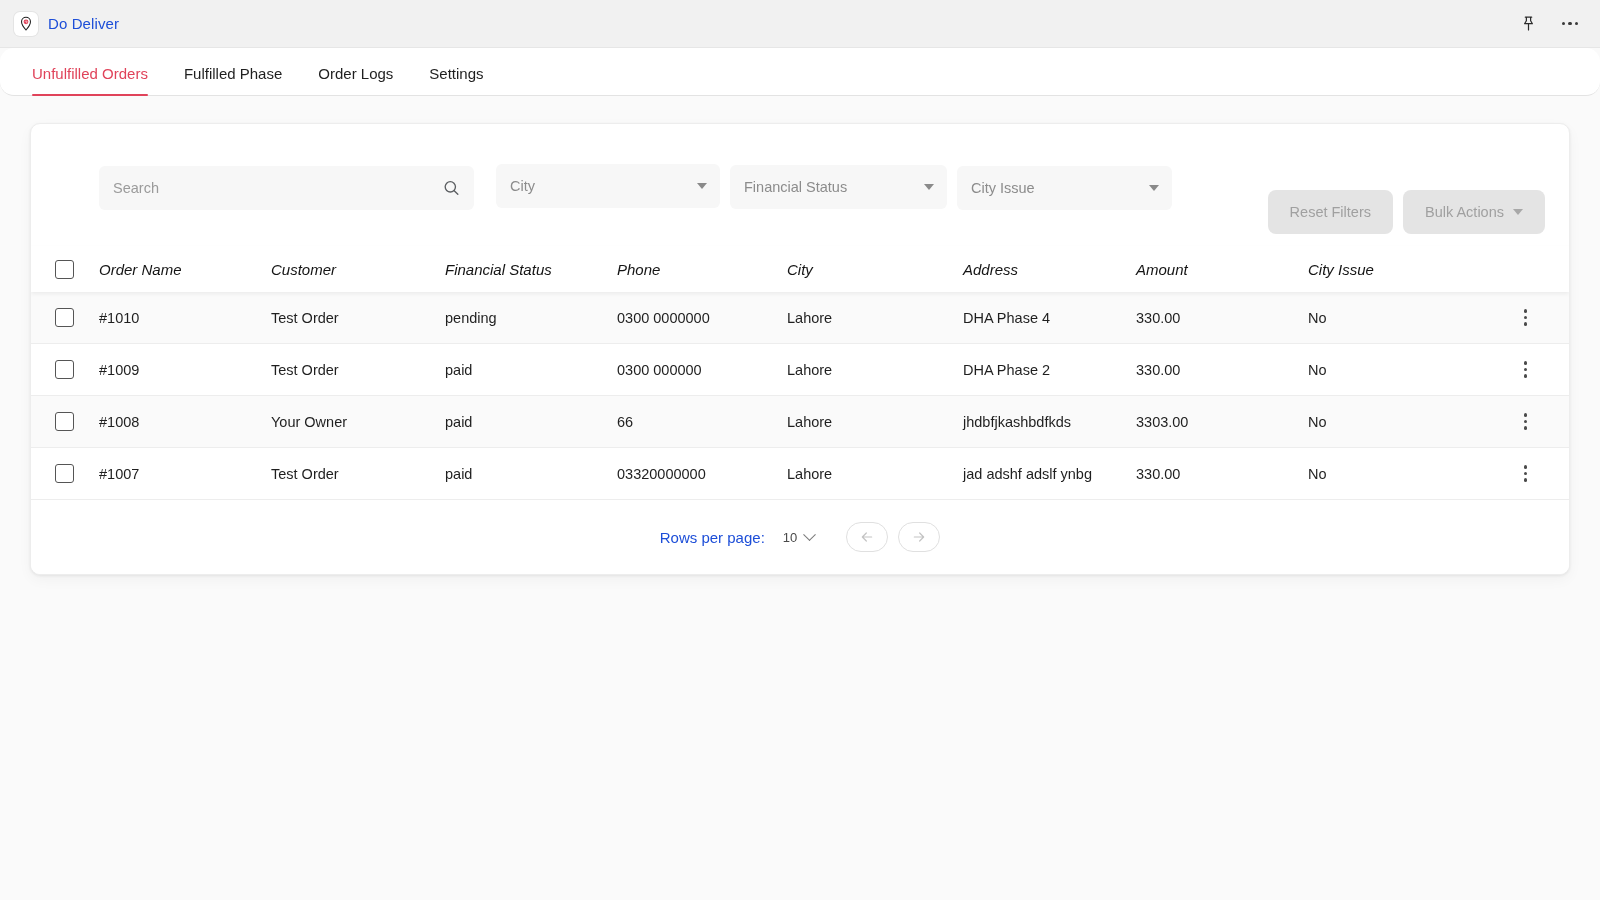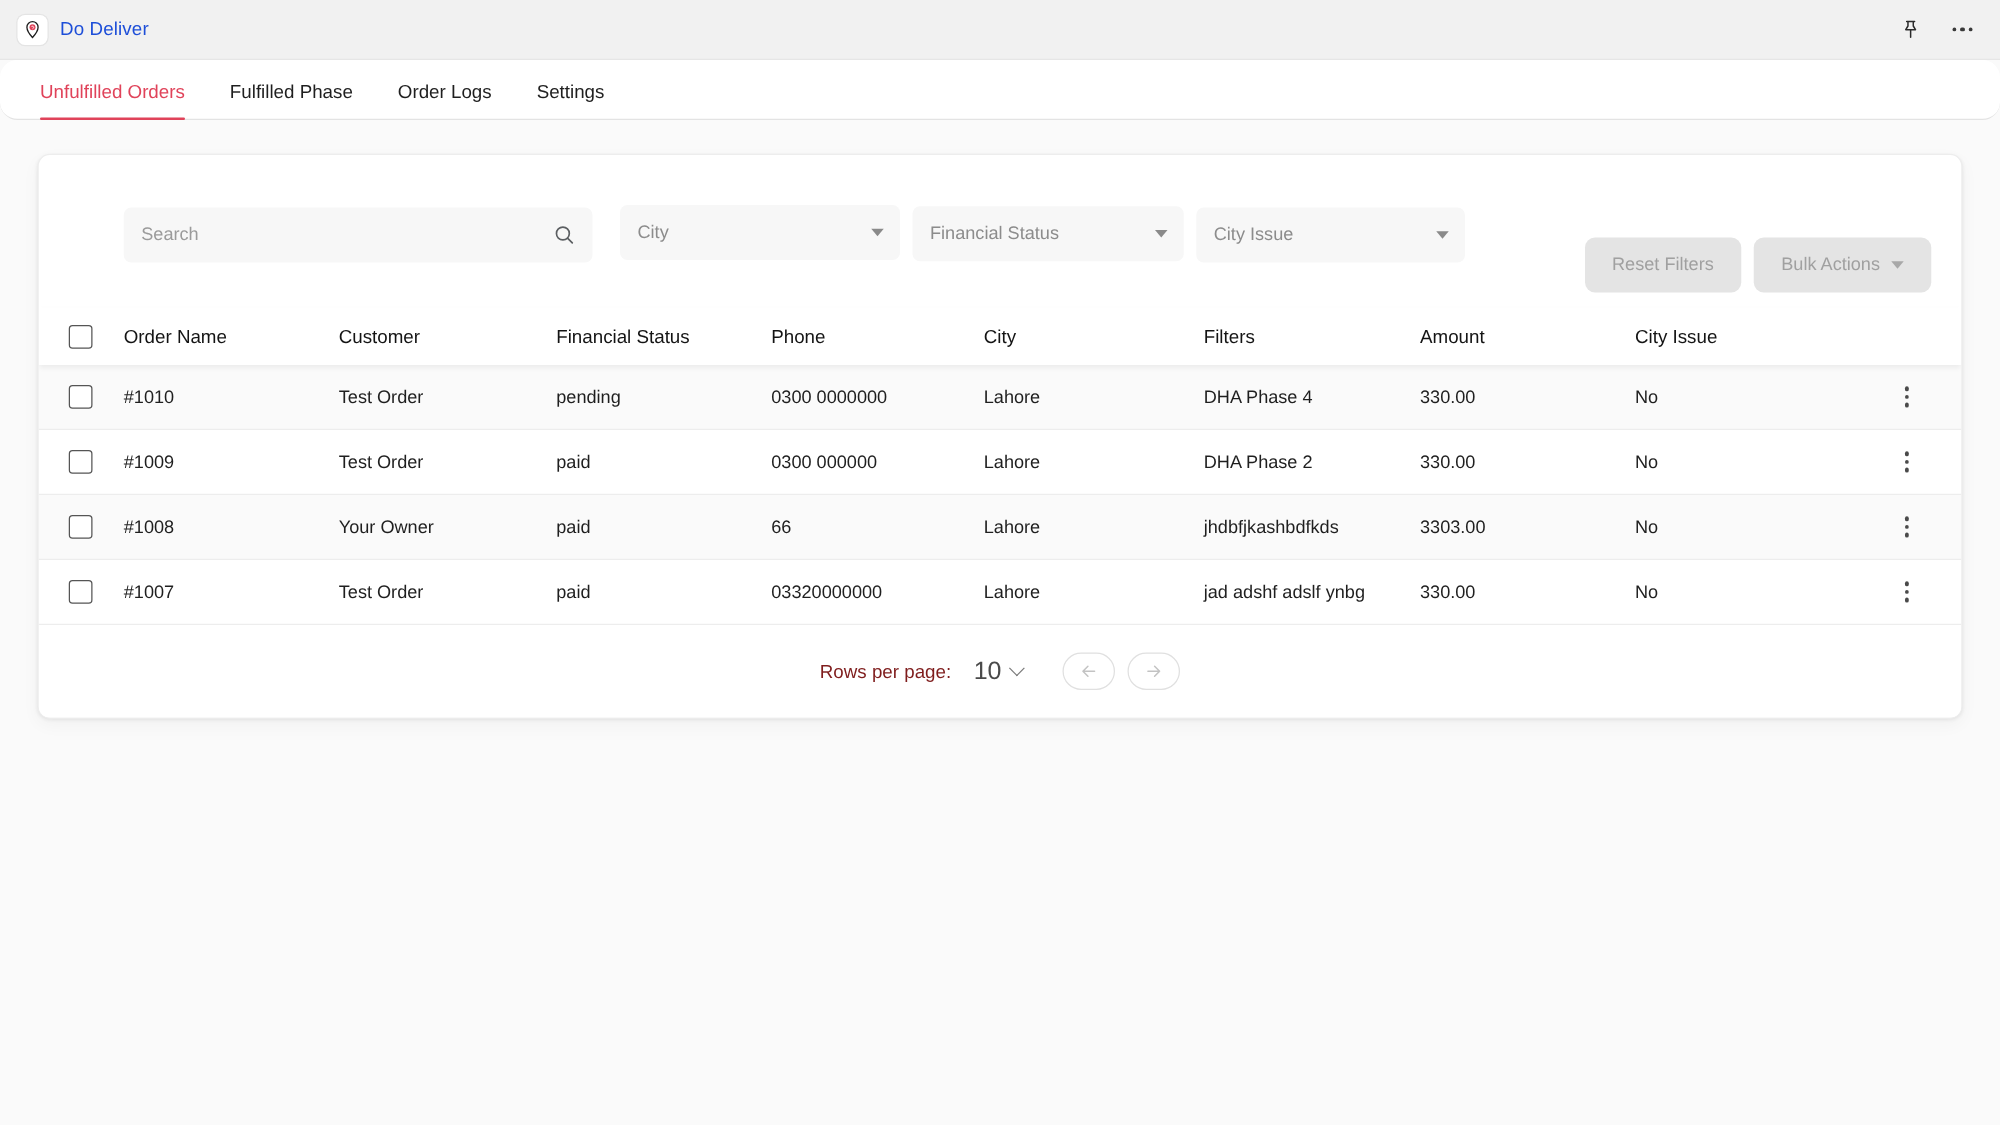--- a/index.html
+++ b/index.html
@@ -194,39 +194,39 @@
   .c-order   { width: 172px; flex: none; }
   .c-cust    { width: 174px; flex: none; }
   .c-fin     { width: 172px; flex: none; }
   .c-phone   { width: 170px; flex: none; }
   .c-city    { width: 176px; flex: none; }
   .c-addr    { width: 173px; flex: none; }
   .c-amount  { width: 172px; flex: none; }
   .c-issue   { width: 170px; flex: none; }
   .c-menu    { flex: 1; display: flex; justify-content: flex-end; padding-right: 14px; }
 
-  .thead .cell { font-size: 15px; color: #141414; }
+  .thead .cell { font-size: 15px; color: #141414; font-style: italic; }
   .trow .cell  { font-size: 14.5px; color: #1f1f1f; }
 
   .dots-v { display: flex; flex-direction: column; gap: 3px; cursor: pointer; padding: 4px; }
   .dots-v i { width: 3.5px; height: 3.5px; border-radius: 50%; background: #4a4a4a; display: block; }
 
   
   .tfoot {
     height: 74px;
     display: flex;
     align-items: center;
     justify-content: center;
     gap: 12px;
     background: #ffffff;
   }
-  .rows-label { font-size: 15px; color: #7f1d1d; }
+  .rows-label { font-size: 15px; color: #1d4ed8; }
   .rows-select {
     display: flex; align-items: center; gap: 8px;
-    font-size: 20px; color: #4a4a4a;
+    font-size: 13px; color: #4a4a4a;
     cursor: pointer; padding: 4px 6px;
   }
   .chev {
     width: 9px; height: 9px;
     border-right: 1.6px solid #7a7a7a;
     border-bottom: 1.6px solid #7a7a7a;
     transform: rotate(45deg) translate(-2px,-2px);
   }
   .pager { display: flex; gap: 10px; margin-left: 14px; }
   .pg-btn {
@@ -330,21 +330,21 @@
 
       <div class="thead">
         <div class="cb-cell">
           <span class="checkbox"></span>
         </div>
         <div class="cell c-order">Order Name</div>
         <div class="cell c-cust">Customer</div>
         <div class="cell c-fin">Financial Status</div>
         <div class="cell c-phone">Phone</div>
         <div class="cell c-city">City</div>
-        <div class="cell c-addr">Filters</div>
+        <div class="cell c-addr">Address</div>
         <div class="cell c-amount">Amount</div>
         <div class="cell c-issue">City Issue</div>
         <div class="c-menu"></div>
       </div>
 
       <div class="trow alt">
         <div class="cb-cell">
           <span class="checkbox"></span>
         </div>
         <div class="cell c-order">#1010</div>

